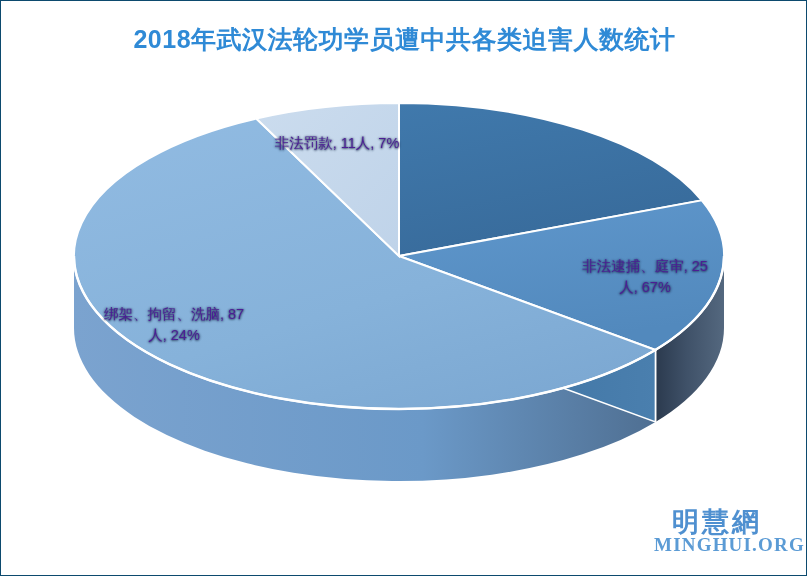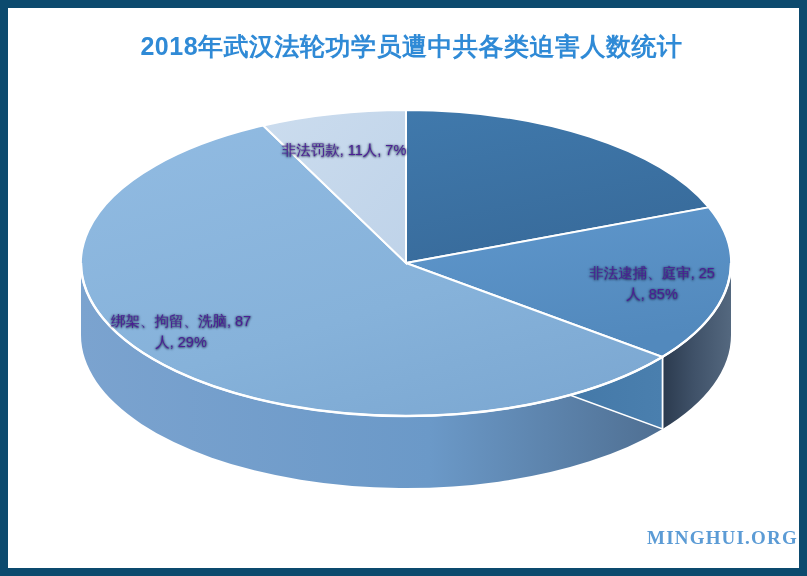--- a/index.html
+++ b/index.html
@@ -6,21 +6,21 @@
   body{
     width:807px;height:576px;
     background:#ffffff;
     font-family:"Liberation Sans","DejaVu Sans",sans-serif;
     overflow:hidden;
   }
   #page{
     position:relative;
     width:807px;height:576px;
     box-sizing:border-box;
-    border:8px solid #0c4a6e;
+    border:1px solid #0c4a6e;
     background:#ffffff;
     overflow:hidden;
   }
   #chart-title{
     position:absolute;
     top:22px;left:0;width:807px;
     text-align:center;
     font-size:25px;
     font-weight:bold;
     letter-spacing:0.5px;
@@ -134,22 +134,23 @@
         </g>
         <g>
           <path d="M 398,255 L 255.26110862460462,117.54617977052723 A 325,153 0 0 1 397.99999999999994,102 Z" fill="url(#gradSlice4)" stroke="#ffffff" stroke-width="2"></path>
         </g>
         <path d="M 73,255 A 325,153 0 0 0 723,255" fill="none" stroke="#ffffff" stroke-width="2.4"></path>
       </svg>
 
     
     <div class="slice-label" id="label-fine">非法罚款, 11人, 7%</div>
     <div class="slice-label" id="label-arrest">非法逮捕、庭审, 25
-人, 85%</div>
+人, 67%</div>
     <div class="slice-label" id="label-abduct">绑架、拘留、洗脑, 87
-人, 29%</div>
+人, 24%</div>
   </div>
 
   <div id="logo">
+    <div id="logo-cn">明慧網</div>
     <div id="logo-en">MINGHUI.ORG</div>
   </div>
 
 </div>
 
 </body></html>

